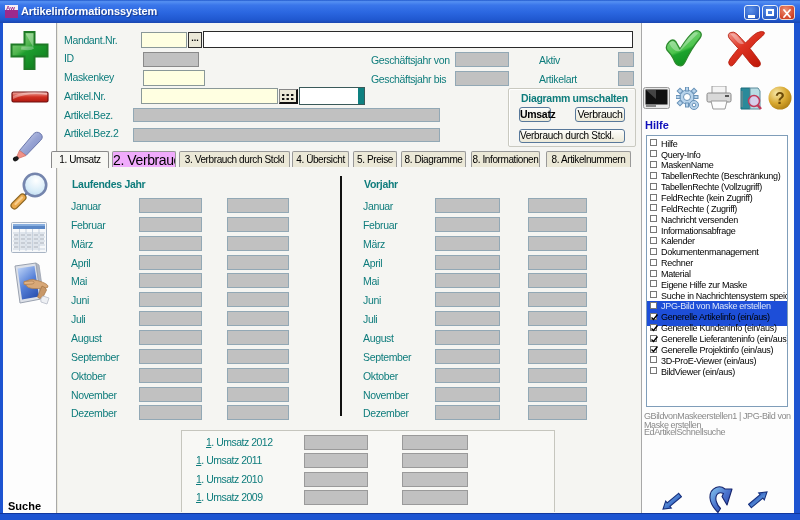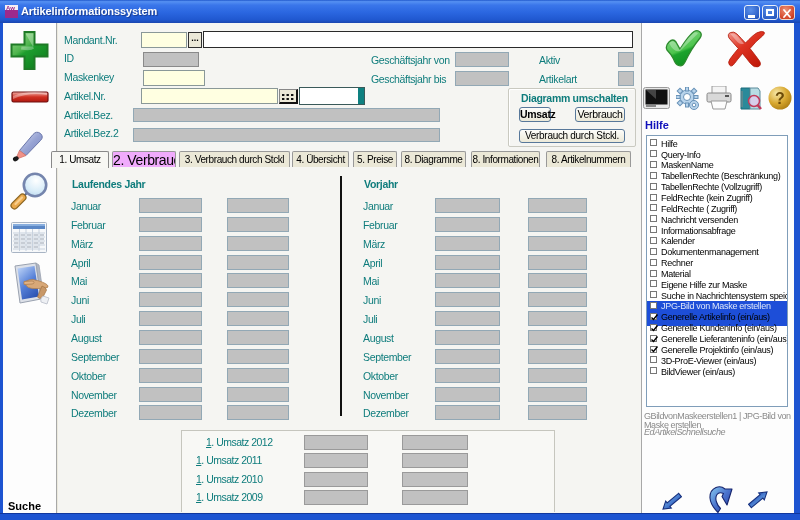--- a/index.html
+++ b/index.html
@@ -186,21 +186,21 @@
 
 <div class="gray" style="left:455px;top:52px;width:54px;height:15px;"></div>
 <div class="gray" style="left:455px;top:71px;width:54px;height:15px;"></div>
 <div class="gray" style="left:618px;top:52px;width:16px;height:15px;"></div>
 <div class="gray" style="left:618px;top:71px;width:16px;height:15px;"></div>
 
 <div class="abs" style="left:508px;top:88px;width:128px;height:59px;border:1px solid #c9c9c0;border-radius:2px;box-shadow:inset 1px 1px 0 #fff;"></div>
 <div class="hdr" style="left:521px;top:92px;">Diagramm umschalten</div>
 <div class="abs" style="left:519px;top:107px;width:32px;height:15px;background:linear-gradient(#fdfdfa,#ece9d8);border:1px solid #58789a;border-radius:3px;font-size:10.5px;letter-spacing:-0.3px;font-weight:bold;text-align:center;line-height:13px;white-space:nowrap;">Umsatz</div>
 <div class="abs" style="left:575px;top:107px;width:50px;height:15px;background:linear-gradient(#fdfdfa,#ece9d8);border:1px solid #58789a;border-radius:3px;font-size:10.5px;letter-spacing:-0.3px;text-align:center;line-height:13px;white-space:nowrap;">Verbrauch</div>
-<div class="abs" style="left:519px;top:129px;width:106px;height:14px;background:linear-gradient(#fdfdfa,#ece9d8);border:1px solid #58789a;border-radius:3px;font-size:10px;letter-spacing:-0.3px;text-align:center;line-height:12px;white-space:nowrap;">Verbrauch durch Stckl.</div>
+<div class="abs" style="left:519px;top:129px;width:106px;height:14px;background:linear-gradient(#fdfdfa,#ece9d8);border:1px solid #58789a;border-radius:3px;font-size:10px;letter-spacing:-0.3px;line-height:12px;white-space:nowrap;">Verbrauch durch Stckl.</div>
 
 <div class="abs" style="left:51px;top:151px;width:58px;height:17px;background:#f7f7f3;border:1px solid #888;border-bottom:none;border-radius:2px 2px 0 0;font-size:10px;letter-spacing:-0.4px;text-align:center;line-height:16px;white-space:nowrap;overflow:hidden;z-index:3;">1. Umsatz</div>
 <div class="abs" style="left:112px;top:151px;width:64px;height:16px;background:#f0abfc;border:1px solid #999;border-bottom:none;border-radius:2px 2px 0 0;font-size:14px;letter-spacing:-0.4px;text-align:center;line-height:16px;white-space:nowrap;overflow:hidden;">2. Verbrauch</div>
 <div class="abs" style="left:179px;top:151px;width:111px;height:16px;background:#ebe8d7;border:1px solid #999;border-bottom:none;border-radius:2px 2px 0 0;font-size:10px;letter-spacing:-0.4px;text-align:center;line-height:16px;white-space:nowrap;overflow:hidden;">3. Verbrauch durch Stckl</div>
 <div class="abs" style="left:292px;top:151px;width:57px;height:16px;background:#ebe8d7;border:1px solid #999;border-bottom:none;border-radius:2px 2px 0 0;font-size:10px;letter-spacing:-0.4px;text-align:center;line-height:16px;white-space:nowrap;overflow:hidden;">4. Übersicht</div>
 <div class="abs" style="left:353px;top:151px;width:44px;height:16px;background:#ebe8d7;border:1px solid #999;border-bottom:none;border-radius:2px 2px 0 0;font-size:10px;letter-spacing:-0.4px;text-align:center;line-height:16px;white-space:nowrap;overflow:hidden;">5. Preise</div>
 <div class="abs" style="left:401px;top:151px;width:65px;height:16px;background:#ebe8d7;border:1px solid #999;border-bottom:none;border-radius:2px 2px 0 0;font-size:10px;letter-spacing:-0.4px;text-align:center;line-height:16px;white-space:nowrap;overflow:hidden;">8. Diagramme</div>
 <div class="abs" style="left:471px;top:151px;width:69px;height:16px;background:#ebe8d7;border:1px solid #999;border-bottom:none;border-radius:2px 2px 0 0;font-size:10px;letter-spacing:-0.4px;text-align:center;line-height:16px;white-space:nowrap;overflow:hidden;">8. Informationen</div>
 <div class="abs" style="left:546px;top:151px;width:85px;height:16px;background:#ebe8d7;border:1px solid #999;border-bottom:none;border-radius:2px 2px 0 0;font-size:10px;letter-spacing:-0.4px;text-align:center;line-height:16px;white-space:nowrap;overflow:hidden;">8. Artikelnummern</div>
 
@@ -474,21 +474,21 @@
       <span style="position:absolute;left:14px;top:0.5px;">3D-ProE-Viewer (ein/aus)</span>
     </div>
     <div style="position:absolute;left:0;top:230.04999999999998px;width:140px;height:10.4px;font-size:9px;letter-spacing:-0.3px;white-space:nowrap;color:#000;">
       <span style="position:absolute;left:3px;top:1.2px;width:7px;height:7px;background:#fff;border:1px solid #777;"></span>
       <span style="position:absolute;left:14px;top:0.5px;">BildViewer (ein/aus)</span>
     </div>
   </div>
 
 <div class="abs" style="left:644px;top:411px;color:#8a8a8a;font-size:9px;letter-spacing:-0.4px;white-space:nowrap;">GBildvonMaskeerstellen1 | JPG-Bild von</div>
 <div class="abs" style="left:644px;top:419.5px;color:#8a8a8a;font-size:9px;letter-spacing:-0.4px;white-space:nowrap;">Maske erstellen</div>
-<div class="abs" style="left:644px;top:426.5px;color:#8a8a8a;font-size:9px;letter-spacing:-0.4px;white-space:nowrap;font-style:italic;">EdArtikelSchnellsuche</div>
+<div class="abs" style="left:644px;top:426.5px;color:#8a8a8a;font-size:9px;letter-spacing:-0.4px;white-space:nowrap;">EdArtikelSchnellsuche</div>
 
 <svg class="abs" style="left:661px;top:491px;" width="21" height="20" viewBox="0 0 21 20">
   <defs>
       <linearGradient id="ga1" x1="0" y1="0" x2="1" y2="1">
         <stop offset="0" stop-color="#aee2f8"></stop>
         <stop offset="0.5" stop-color="#4a7ed0"></stop>
         <stop offset="1" stop-color="#1a3aa8"></stop>
       </linearGradient>
     </defs>
   <path d="M17.6 2.3 L6.1 11.9 L4.7 10.1 L2 18 L10.3 17.1 L8.9 15.3 L20.4 5.7 z" fill="url(#ga1)" stroke="#16307e" stroke-width="1.1"></path>

